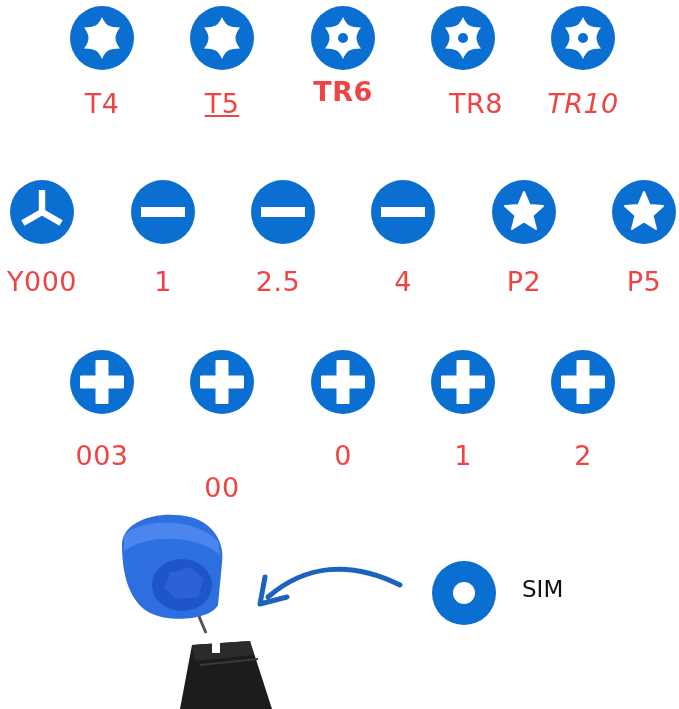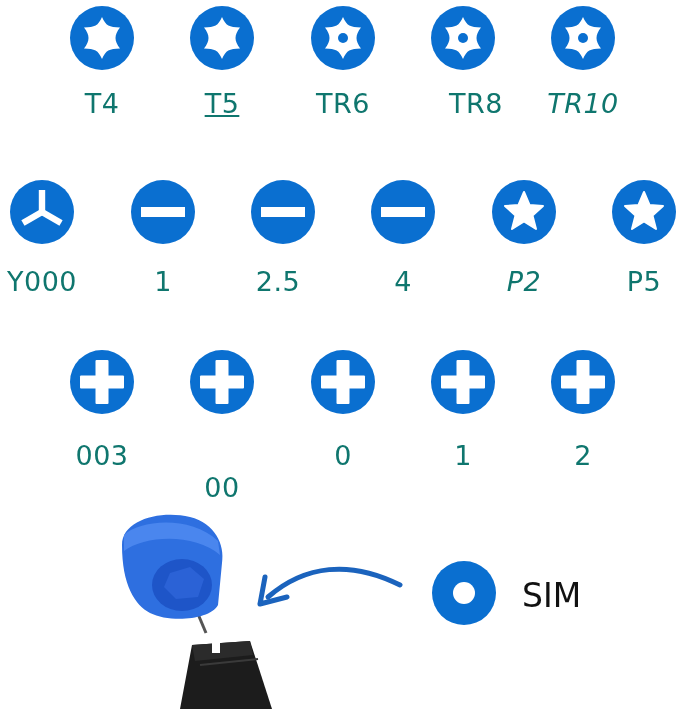--- a/index.html
+++ b/index.html
@@ -1,20 +1,20 @@
 <!DOCTYPE html>
 <html><head>
 <meta charset="utf-8">
 <style>
   html, body { margin:0; padding:0; background:#ffffff; }
   body { width:679px; height:709px; position:relative; overflow:hidden; font-family:"DejaVu Sans", sans-serif; }
   .bit { position:absolute; width:64px; height:64px; }
   .bit svg { width:64px; height:64px; display:block; }
-  .lbl { position:absolute; width:120px; text-align:center; font-size:27px; color:#0f766e; letter-spacing:0.5px; }
-  .sim-label { position:absolute; left:522px; top:576px; font-size:33px; color:#111; }
+  .lbl { position:absolute; width:120px; text-align:center; font-size:27px; color:#ef4444; letter-spacing:0.5px; }
+  .sim-label { position:absolute; left:522px; top:576px; font-size:23px; color:#111; }
   .photo { position:absolute; left:100px; top:505px; width:340px; height:204px; }
 </style>
 </head>
 <body>
 
 <svg width="0" height="0" style="position:absolute">
   <defs>
 
     <path id="torx" d="M0,-21 C4,-12 7,-11 18,-10.5 C12,-3 12,3 18,10.5 C7,11 4,12 0,21 C-4,12 -7,11 -18,10.5 C-12,3 -12,-3 -18,-10.5 C-7,-11 -4,-12 0,-21 Z"></path>
 
@@ -38,21 +38,21 @@
 </div>
 <div class="lbl" style="left:162px;top:88px;text-decoration:underline;">T5</div>
 
 <div class="bit" style="left:311px;top:6px;">
   <svg viewBox="-32 -32 64 64">
       <circle r="32" fill="#0a6fd0"></circle>
       <use href="#torx" fill="#fff"></use>
       <circle r="5" fill="#0a6fd0"></circle>
     </svg>
 </div>
-<div class="lbl" style="left:283px;top:88px;">TR6</div>
+<div class="lbl" style="left:283px;top:76px;font-weight:bold;">TR6</div>
 
 <div class="bit" style="left:431px;top:6px;">
   <svg viewBox="-32 -32 64 64">
       <circle r="32" fill="#0a6fd0"></circle>
       <use href="#torx" fill="#fff"></use>
       <circle r="5" fill="#0a6fd0"></circle>
     </svg>
 </div>
 <div class="lbl" style="left:416px;top:88px;">TR8</div>
 
@@ -101,21 +101,21 @@
     </svg>
 </div>
 <div class="lbl" style="left:343px;top:266px;">4</div>
 
 <div class="bit" style="left:492px;top:180px;">
   <svg viewBox="-32 -32 64 64">
       <circle r="32" fill="#0a6fd0"></circle>
       <use href="#penta" fill="#fff" stroke="#fff" stroke-width="2" stroke-linejoin="round"></use>
     </svg>
 </div>
-<div class="lbl" style="left:464px;top:266px;font-style:italic;">P2</div>
+<div class="lbl" style="left:464px;top:266px;">P2</div>
 
 <div class="bit" style="left:612px;top:180px;">
   <svg viewBox="-32 -32 64 64">
       <circle r="32" fill="#0a6fd0"></circle>
       <use href="#penta" fill="#fff" stroke="#fff" stroke-width="2" stroke-linejoin="round"></use>
     </svg>
 </div>
 <div class="lbl" style="left:584px;top:266px;">P5</div>
 
 <div class="bit" style="left:70px;top:350px;">

